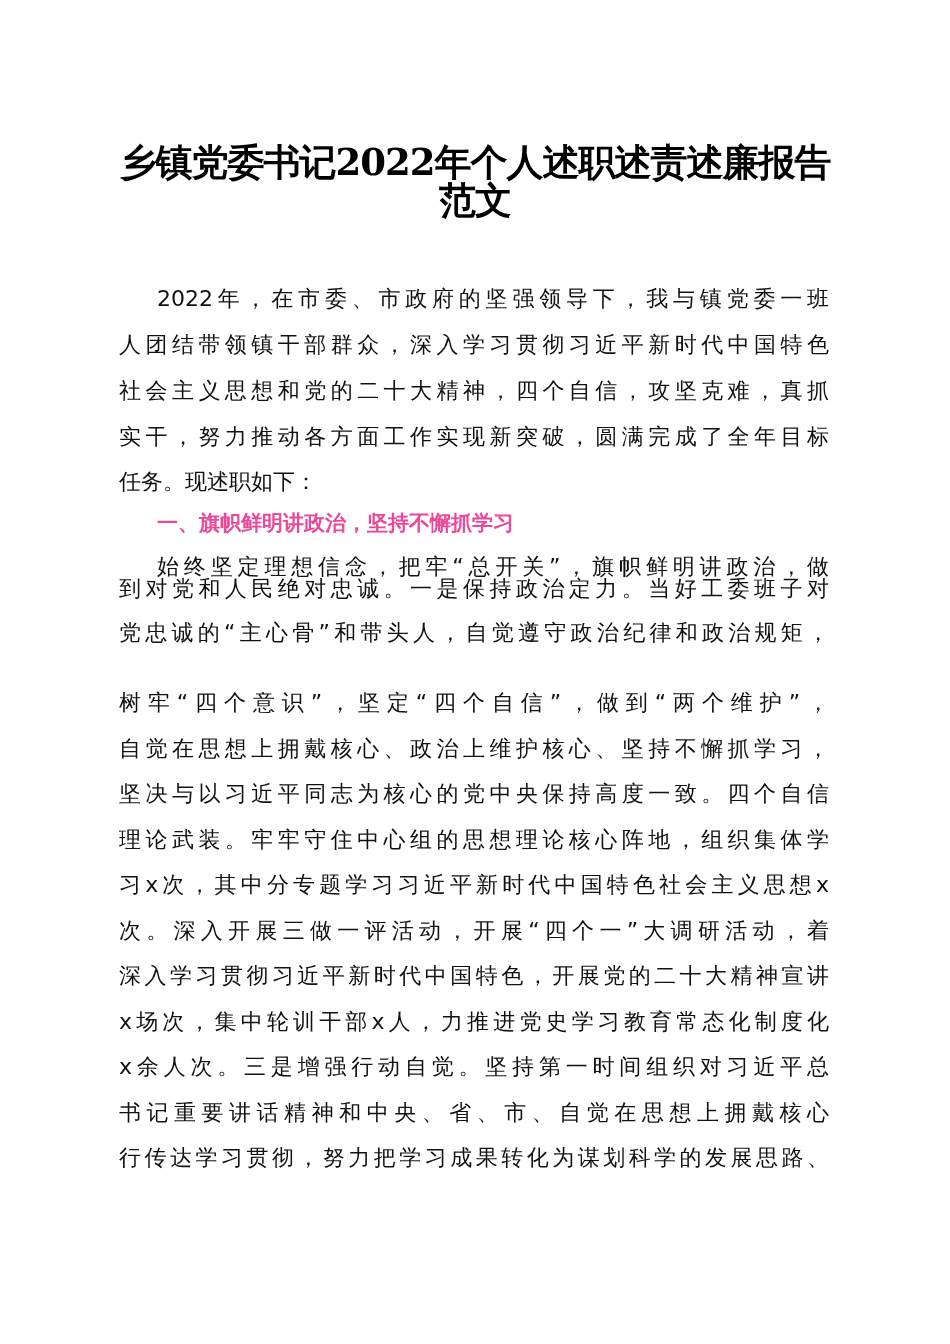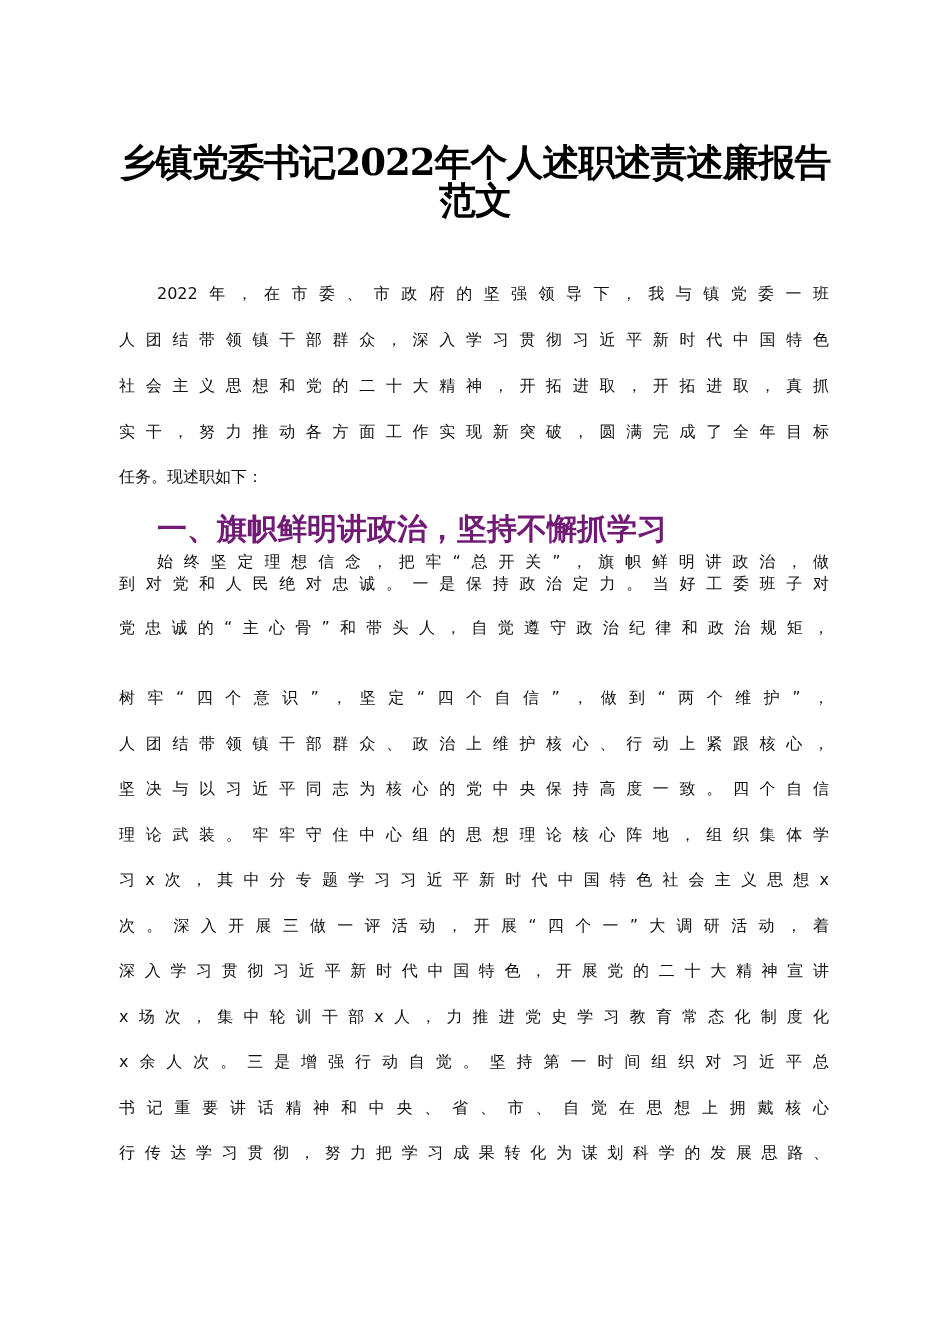--- a/index.html
+++ b/index.html
@@ -9,54 +9,54 @@
     position:absolute; left:0; width:950px; text-align:center;
     font-family:"DejaVu Serif", "Liberation Serif", serif;
     font-weight:bold; font-size:37px; color:#000; letter-spacing:-1px;
     white-space:nowrap;
   }
   .t1 { top:138px; }
   .t2 { top:176px; }
   .line {
     position:absolute; left:119px; width:710px;
     font-family:"DejaVu Sans", "Liberation Sans", sans-serif;
-    font-size:16px; color:#111; white-space:nowrap;
+    font-size:22px; color:#111; white-space:nowrap;
     text-align:justify; text-align-last:justify; letter-spacing:0px;
   }
   .line.indent { left:157px; width:672px; }
   .line.last { text-align-last:left; }
   .heading {
     position:absolute; left:157px;
     font-family:"DejaVu Sans", "Liberation Sans", sans-serif;
-    font-weight:bold; font-size:30px; color:#701a75; white-space:nowrap;
+    font-weight:bold; font-size:21px; color:#ec4899; white-space:nowrap;
   }
 </style>
 </head>
 <body>
 
 <div class="page">
   <div class="title t1">乡镇党委书记2022年个人述职述责述廉报告</div>
   <div class="title t2">范文</div>
 
   <div>
     <div class="line indent" style="top:284px">2022年，在市委、市政府的坚强领导下，我与镇党委一班</div>
     <div class="line" style="top:330px">人团结带领镇干部群众，深入学习贯彻习近平新时代中国特色</div>
-    <div class="line" style="top:376px">社会主义思想和党的二十大精神，开拓进取，开拓进取，真抓</div>
+    <div class="line" style="top:376px">社会主义思想和党的二十大精神，四个自信，攻坚克难，真抓</div>
     <div class="line" style="top:422px">实干，努力推动各方面工作实现新突破，圆满完成了全年目标</div>
     <div class="line last" style="top:467px">任务。现述职如下：</div>
   </div>
 
   <div class="heading" style="top:509px">一、旗帜鲜明讲政治，坚持不懈抓学习</div>
 
   <div>
     <div class="line indent" style="top:552px">始终坚定理想信念，把牢“总开关”，旗帜鲜明讲政治，做</div>
     <div class="line" style="top:574px">到对党和人民绝对忠诚。一是保持政治定力。当好工委班子对</div>
     <div class="line" style="top:618px">党忠诚的“主心骨”和带头人，自觉遵守政治纪律和政治规矩，</div>
     <div class="line" style="top:688px">树牢“四个意识”，坚定“四个自信”，做到“两个维护”，</div>
-    <div class="line" style="top:734px">人团结带领镇干部群众、政治上维护核心、行动上紧跟核心，</div>
+    <div class="line" style="top:734px">自觉在思想上拥戴核心、政治上维护核心、坚持不懈抓学习，</div>
     <div class="line" style="top:779px">坚决与以习近平同志为核心的党中央保持高度一致。四个自信</div>
     <div class="line" style="top:825px">理论武装。牢牢守住中心组的思想理论核心阵地，组织集体学</div>
     <div class="line" style="top:870px">习x次，其中分专题学习习近平新时代中国特色社会主义思想x</div>
     <div class="line" style="top:916px">次。深入开展三做一评活动，开展“四个一”大调研活动，着</div>
     <div class="line" style="top:961px">深入学习贯彻习近平新时代中国特色，开展党的二十大精神宣讲</div>
     <div class="line" style="top:1007px">x场次，集中轮训干部x人，力推进党史学习教育常态化制度化</div>
     <div class="line" style="top:1052px">x余人次。三是增强行动自觉。坚持第一时间组织对习近平总</div>
     <div class="line" style="top:1098px">书记重要讲话精神和中央、省、市、自觉在思想上拥戴核心</div>
     <div class="line" style="top:1143px">行传达学习贯彻，努力把学习成果转化为谋划科学的发展思路、</div>
   </div>

